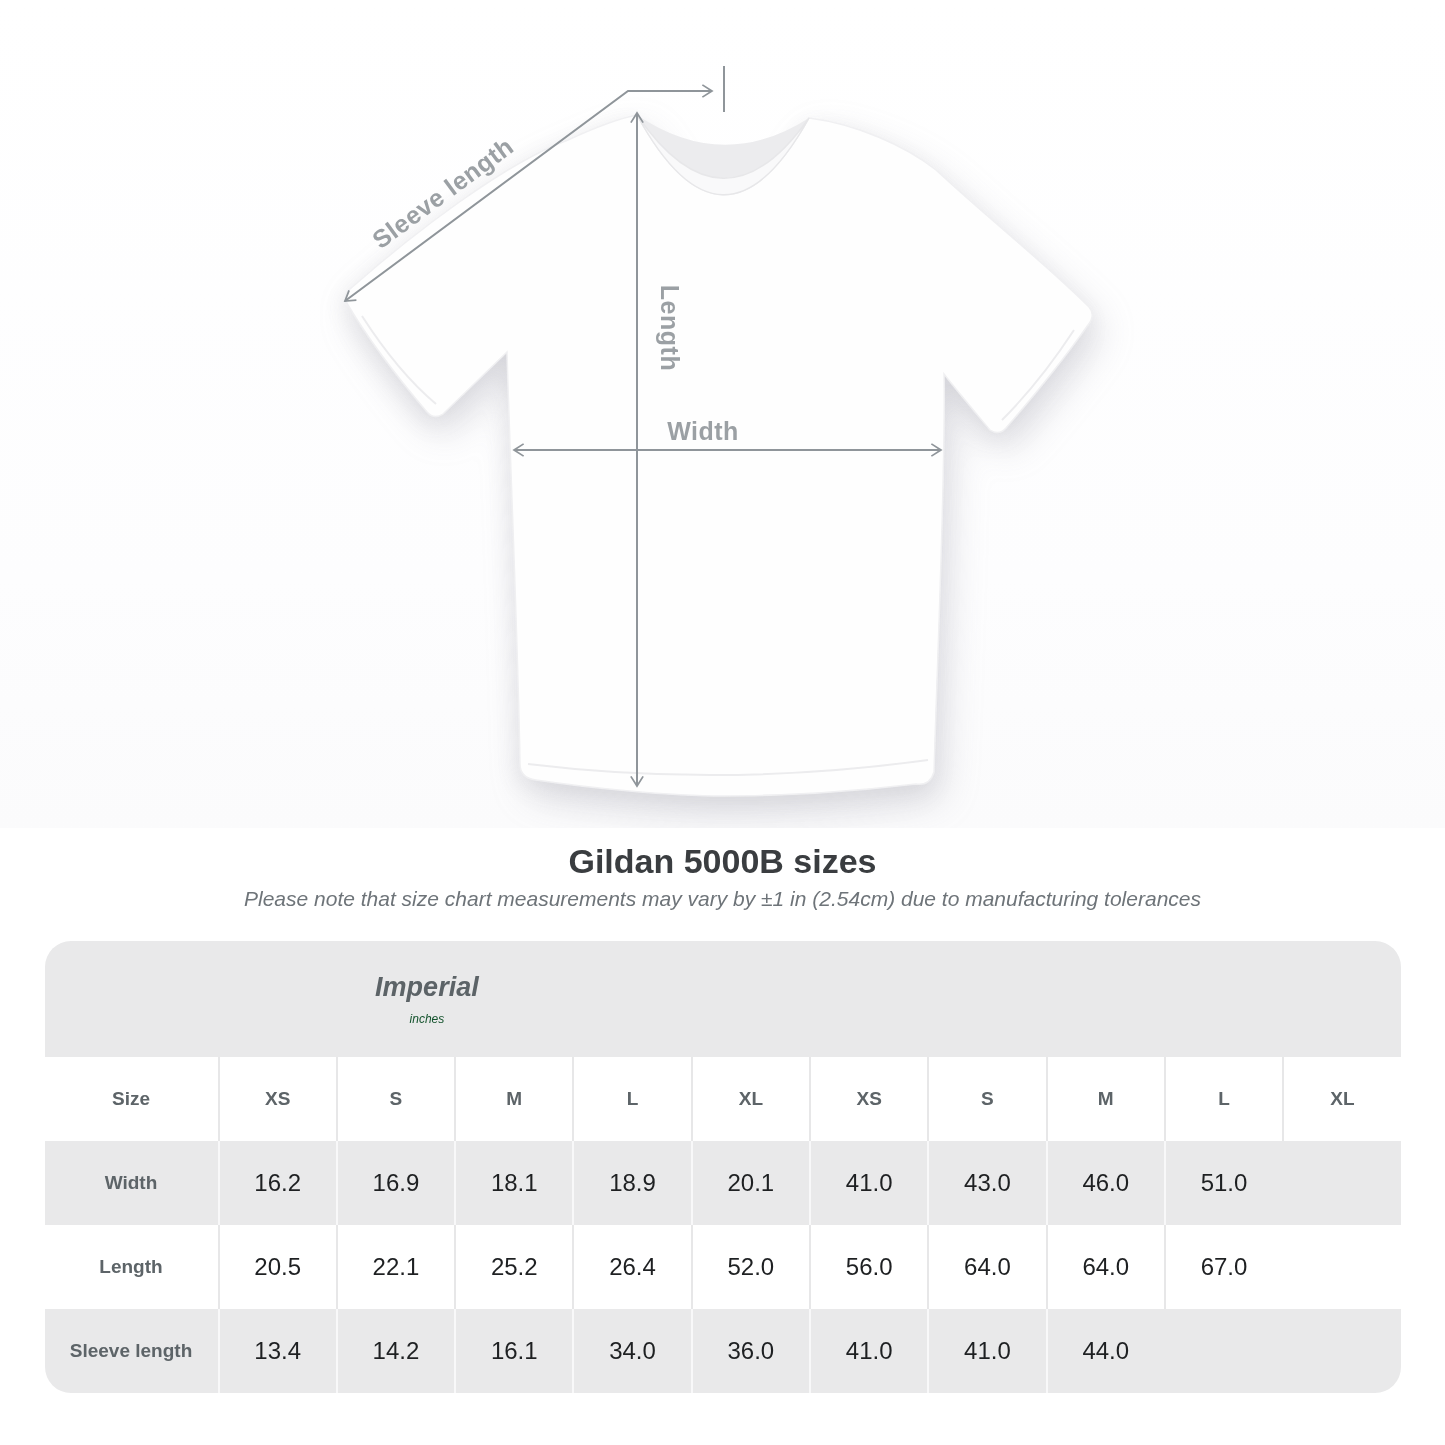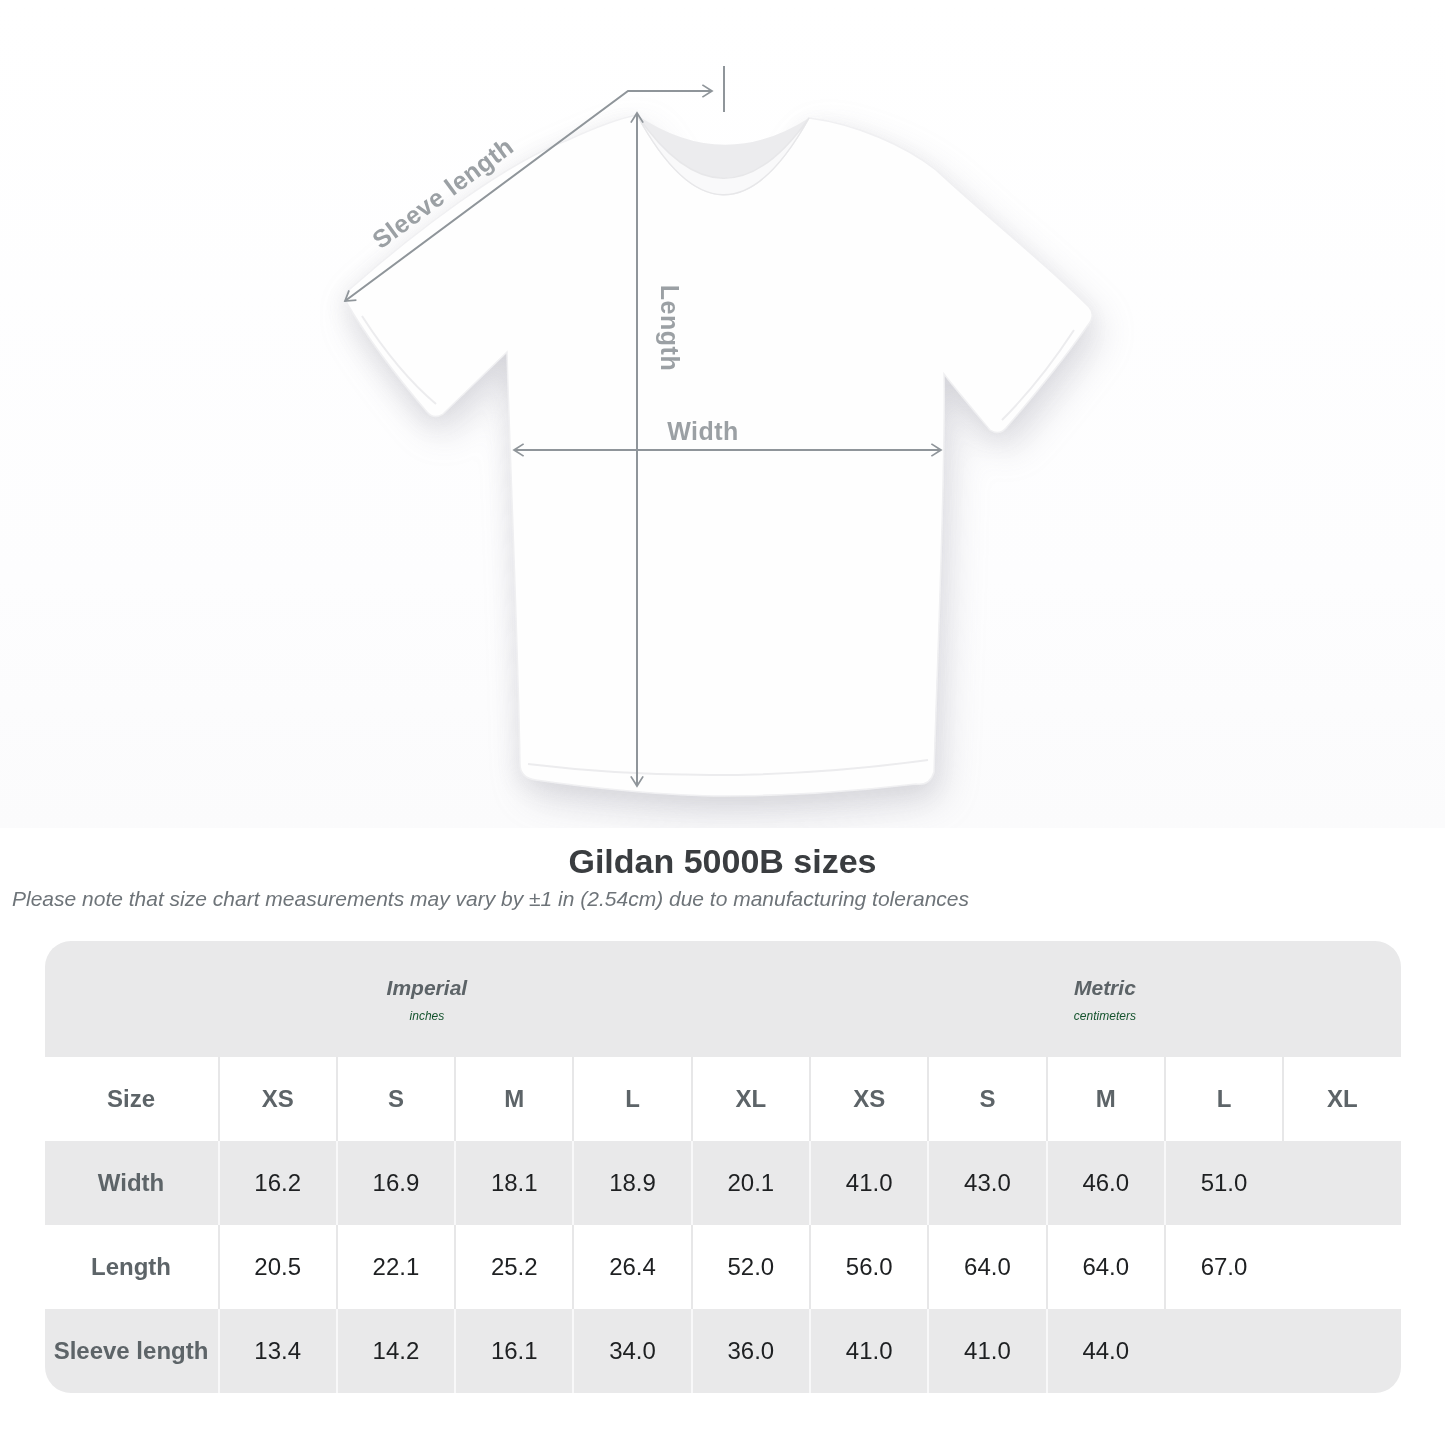--- a/index.html
+++ b/index.html
@@ -11,37 +11,37 @@
   .diagram svg{position:absolute;left:0;top:0;}
   .shirt-body{fill:#fefefe;stroke:#f0f0f2;stroke-width:1.5;filter:drop-shadow(8px 16px 18px rgba(120,120,135,0.22)) drop-shadow(-4px 6px 10px rgba(130,130,140,0.10));}
   .collar-hole{fill:#ececee;}
   .collar-band{fill:#f9f9fa;stroke:#e7e7e9;stroke-width:1.5;}
   .stitch{fill:none;stroke:#ececee;stroke-width:2;}
   .dim-line{fill:none;stroke:#8f959a;stroke-width:2;}
   .dim-label{fill:#9ba0a4;font-weight:bold;font-size:25px;letter-spacing:0.5px;}
 
   
   .title{margin:14px 0 6px;text-align:center;font-size:34px;font-weight:bold;color:#3a3d40;}
-  .note{margin:0 12px 0;text-align:left;font-style:italic;font-size:21px;color:#6e7479;}
+  .note{margin:0 12px 0;text-align:center;font-style:italic;font-size:21px;color:#6e7479;}
 
   
   .size-table{width:1356px;margin:30px auto 0;border-radius:26px;overflow:hidden;background:#ffffff;}
   .row{display:grid;grid-template-columns:173px repeat(10,1fr);}
   .row.h84{height:84px;}
   .unit-row{display:flex;height:116px;background:#e9e9ea;}
   .unit-cell{display:flex;flex-direction:column;align-items:center;justify-content:center;gap:9px;}
   .unit-cell.imperial{width:56.4%;}
   .unit-cell.metric{width:43.6%;}
-  .unit-name{font-size:21px;font-weight:bold;font-style:italic;color:#5c6367;}
+  .unit-name{font-size:27px;font-weight:bold;font-style:italic;color:#5c6367;}
   .unit-sub{font-size:12px;font-style:italic;color:#14532d;}
   .cell{display:flex;align-items:center;justify-content:center;}
   .row.white{background:#ffffff;--sep:#e7e7e8;}
   .row.band{background:#e9e9ea;--sep:#f8f8f9;}
   .row .cell + .cell{border-left:2px solid var(--sep);}
-  .head{color:#5d6468;font-weight:bold;font-size:24px;}
+  .head{color:#5d6468;font-weight:bold;font-size:19px;}
   .val{color:#1e2022;font-size:24px;}
 </style>
 </head>
 <body>
 
 <div class="page">
 
   <div class="diagram">
     <svg width="1445" height="828" viewBox="0 0 1445 828">
       <defs>
@@ -101,24 +101,20 @@
   <h1 class="title">Gildan 5000B sizes</h1>
   <p class="note">Please note that size chart measurements may vary by ±1 in (2.54cm) due to manufacturing tolerances</p>
 
   <div class="size-table">
 
     <div class="unit-row">
       <div class="unit-cell imperial">
         <div class="unit-name">Imperial</div>
         <div class="unit-sub">inches</div>
       </div>
-      <div class="unit-cell metric">
-        <div class="unit-name">Metric</div>
-        <div class="unit-sub">centimeters</div>
-      </div>
     </div>
 
     <div class="row h84 white">
       <div class="cell head">Size</div>
       <div class="cell head">XS</div>
       <div class="cell head">S</div>
       <div class="cell head">M</div>
       <div class="cell head">L</div>
       <div class="cell head">XL</div>
       <div class="cell head">XS</div>

